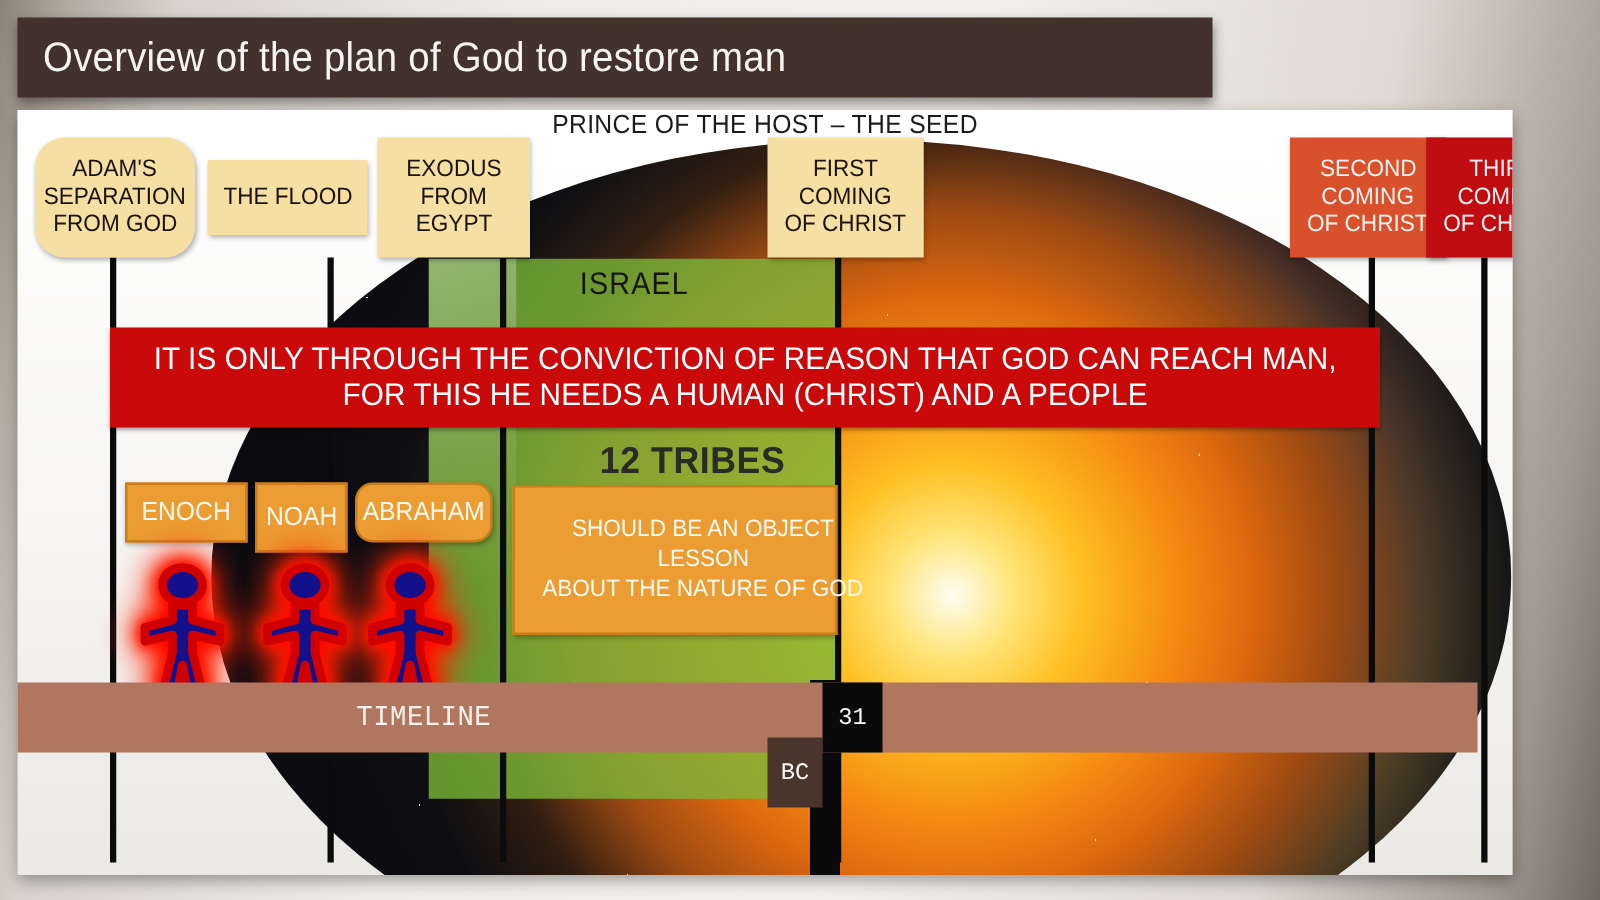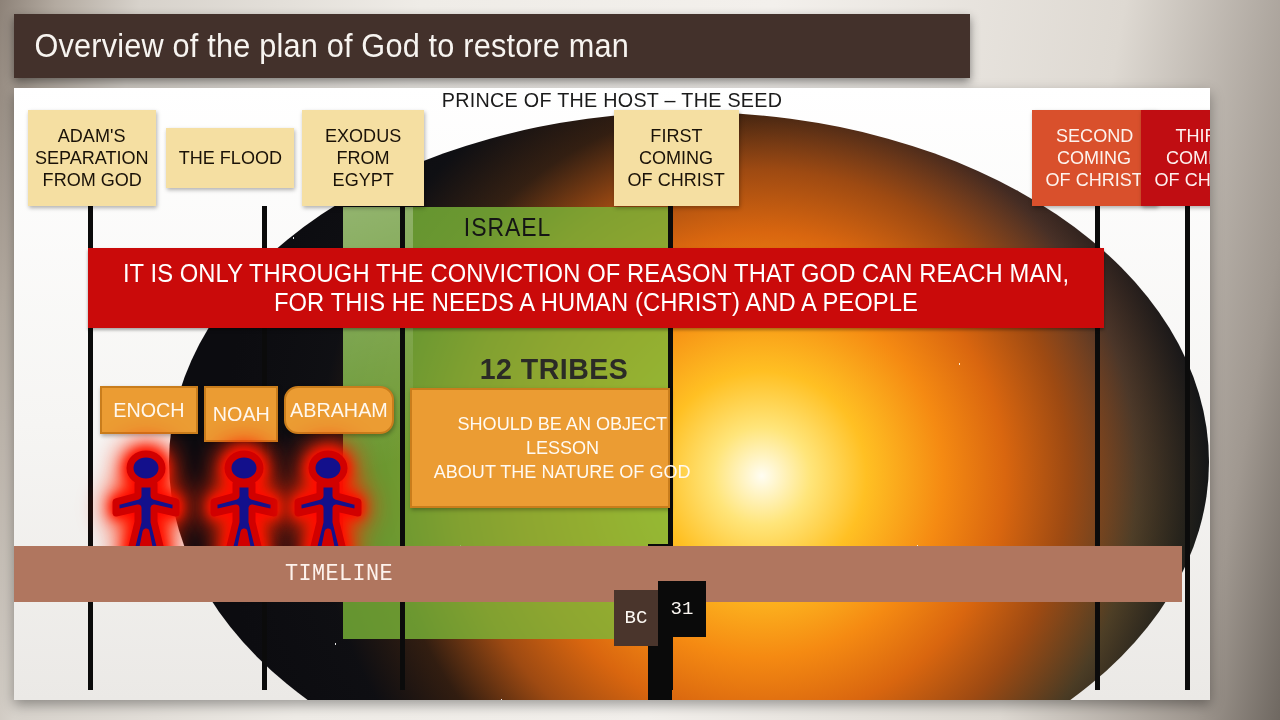--- a/index.html
+++ b/index.html
@@ -90,21 +90,21 @@
   #israel-highlight{
     position:absolute; left:329px; top:119px; width:70px; height:432px;
     background:linear-gradient(160deg, rgba(255,255,255,.30) 0%, rgba(255,255,255,.10) 38%, rgba(255,255,255,0) 60%);
   }
 
   
   .vline{ position:absolute; width:5px; background:#0b0b0b; }
 
   
   #red-banner{
-    position:absolute; left:74px; top:160px; width:1016px; height:80px;
+    position:absolute; left:74px; top:174px; width:1016px; height:80px;
     background:#ca0a0a;
     display:flex; flex-direction:column; align-items:center; justify-content:center;
     box-shadow:0 2px 3px rgba(0,0,0,.35);
   }
   #red-banner .line{
     color:#ffffff; font-size:25px; line-height:1.16; white-space:nowrap;
     letter-spacing:.1px; transform:scaleX(.95);
   }
 
   
@@ -171,21 +171,21 @@
     position:absolute; left:230px; top:0; width:190px; height:56px;
     display:flex; align-items:center; justify-content:center;
     color:#fdf2ec; font-size:23px; letter-spacing:.4px; transform:scaleX(.95);
   }
   .tl-chip{
     position:absolute; top:0; height:56px;
     display:flex; align-items:center; justify-content:center;
     color:#fbf7f2; font-size:19px;
   }
   #chip-bc{ left:600px; width:44px; background:#4a352c;margin-top:44px; }
-  #chip-31{ left:644px; width:48px; background:#0a0a0a;margin-top:35px; }
+  #chip-31{ left:644px; width:48px; background:#0a0a0a; }
 </style>
 </head>
 <body>
 
 <div id="stage">
 
   <div id="title-bar">
     <div class="title-text">Overview of the plan of God to restore man</div>
   </div>
 
@@ -255,21 +255,21 @@
       <div class="line">FOR THIS HE NEEDS A HUMAN (CHRIST) AND A PEOPLE</div>
     </div>
 
     <div id="cross">
       <div class="h"></div>
       <div class="v"></div>
     </div>
 
     <div id="prince-label">PRINCE OF THE HOST – THE SEED</div>
 
-    <div class="card card-cream" style="left:14px; top:22px; width:128px; height:96px;">
+    <div class="card card-cream" style="left:14px; top:22px; width:128px; height:96px;border-radius:24px;">
       <span class="ln">ADAM'S</span>
       <span class="ln">SEPARATION</span>
       <span class="ln">FROM GOD</span>
     </div>
 
     <div class="card card-cream" style="left:152px; top:40px; width:128px; height:60px;text-align:center;">
       <span class="ln">THE FLOOD</span>
     </div>
 
     <div class="card card-cream" style="left:288px; top:22px; width:122px; height:96px;">

